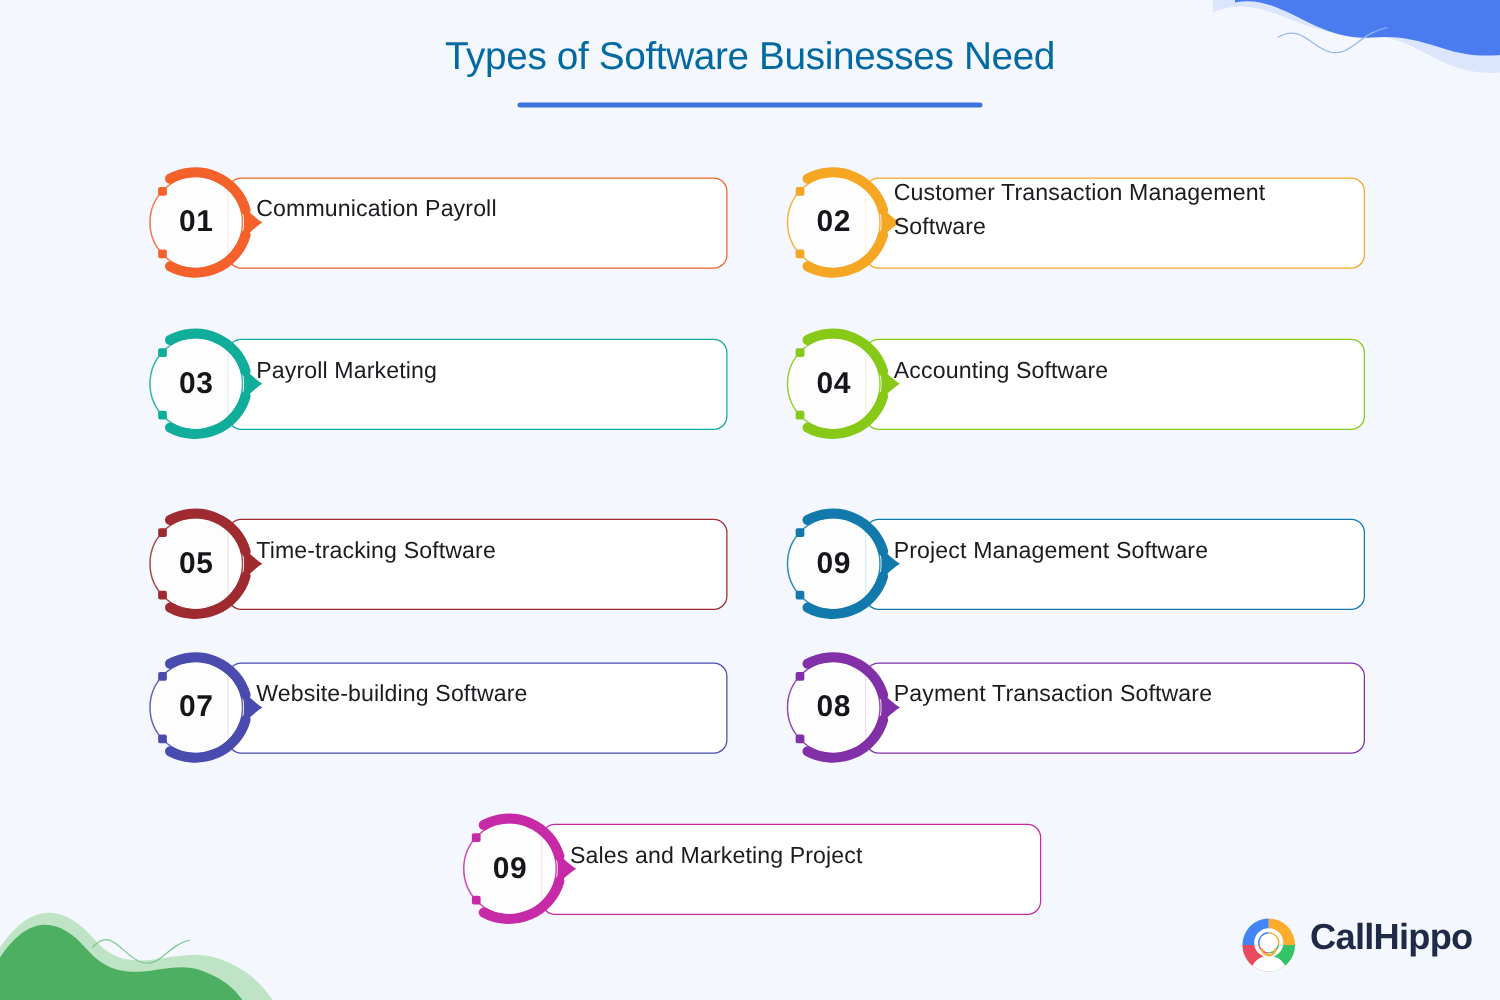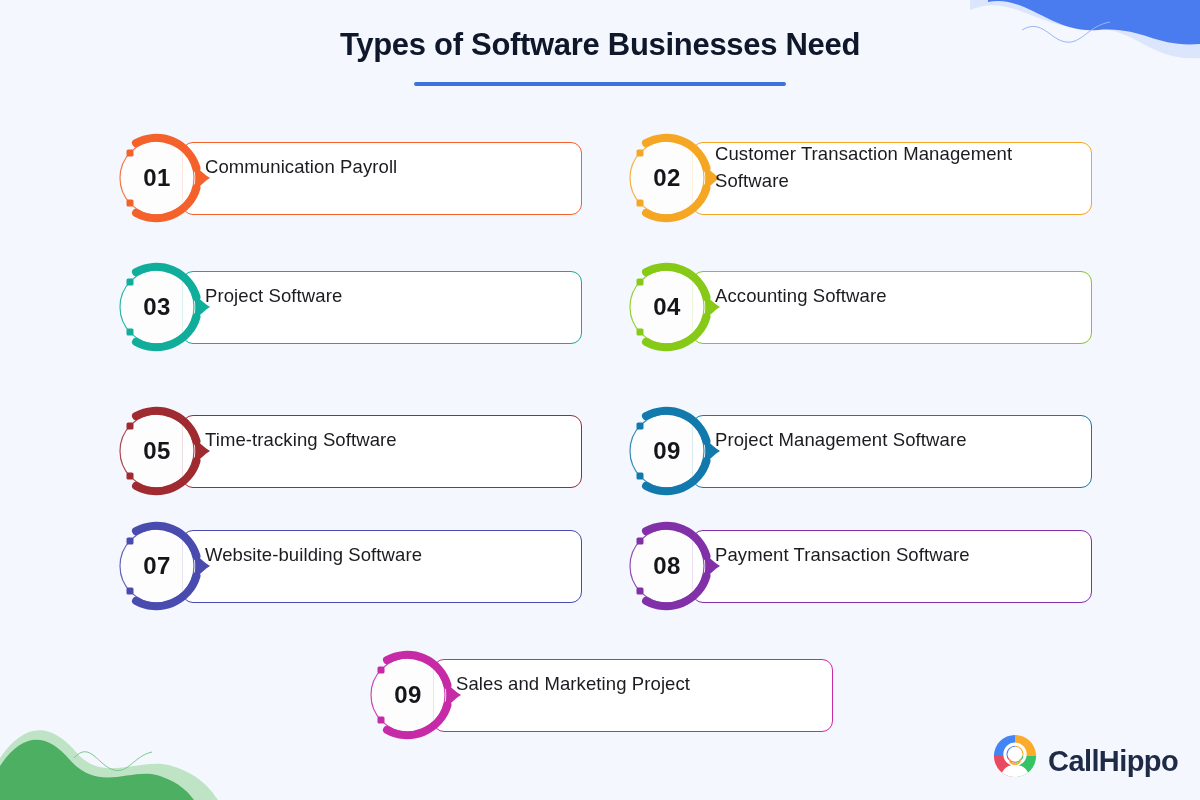--- a/index.html
+++ b/index.html
@@ -27,22 +27,22 @@
   
   .header {
     position: absolute;
     top: 26px;
     left: 0;
     width: 1200px;
     text-align: center;
   }
   .page-title {
     font-size: 31px;
-    font-weight: bold;
-    color: #0f172a;
+    font-weight: normal;
+    color: #0369a1;
     letter-spacing: -0.3px;
     line-height: 1.2;
   }
   .title-rule {
     width: 372px;
     height: 4px;
     background: #3d73dd;
     border-radius: 3px;
     margin: 19px auto 0;
   }
@@ -122,21 +122,21 @@
     color: #16161a;
     letter-spacing: 0.4px;
   }
 
   
   .logo {
     position: absolute;
     right: 22px;
     bottom: 22px;
     display: flex;
-    align-items: flex-end;
+    align-items: flex-start;
     gap: 11px;
   }
   .logo-mark { width: 44px; height: 44px; display: block; }
   .logo-text {
     font-size: 29px;
     font-weight: bold;
     color: #1f2b46;
     letter-spacing: -0.6px;
   }
 </style>
@@ -197,21 +197,21 @@
         <svg width="104" height="94" viewBox="0 0 104 94">
           <circle cx="47" cy="47" r="37" fill="#ffffff" stroke="#0fad9a" stroke-width="1.2" opacity="0.85"></circle>
           <rect x="16.5" y="18.5" width="7" height="7" rx="1.6" fill="#0fad9a"></rect>
           <rect x="16.5" y="68.5" width="7" height="7" rx="1.6" fill="#0fad9a"></rect>
           <path d="M 26 12 A 42 42 0 0 1 86.5 37" fill="none" stroke="#0fad9a" stroke-width="8" stroke-linecap="round"></path>
           <path d="M 86.5 57 A 42 42 0 0 1 26 82" fill="none" stroke="#0fad9a" stroke-width="8" stroke-linecap="round"></path>
           <path d="M 83 33 C 90 39, 95 44, 100 47 C 95 50, 90 55, 83 61 C 86 52, 86 42, 83 33 Z" fill="#0fad9a"></path>
         </svg>
       </div>
       <div class="badge-num">03</div>
-      <div class="card-label">Project Software</div>
+      <div class="card-label">Payroll Marketing</div>
     </div>
     <div class="item col-r row-2" style="--accent: #86c916;">
       <div class="card"></div>
       <div class="badge">
         <svg width="104" height="94" viewBox="0 0 104 94">
           <circle cx="47" cy="47" r="37" fill="#ffffff" stroke="#86c916" stroke-width="1.2" opacity="0.85"></circle>
           <rect x="16.5" y="18.5" width="7" height="7" rx="1.6" fill="#86c916"></rect>
           <rect x="16.5" y="68.5" width="7" height="7" rx="1.6" fill="#86c916"></rect>
           <path d="M 26 12 A 42 42 0 0 1 86.5 37" fill="none" stroke="#86c916" stroke-width="8" stroke-linecap="round"></path>
           <path d="M 86.5 57 A 42 42 0 0 1 26 82" fill="none" stroke="#86c916" stroke-width="8" stroke-linecap="round"></path>

